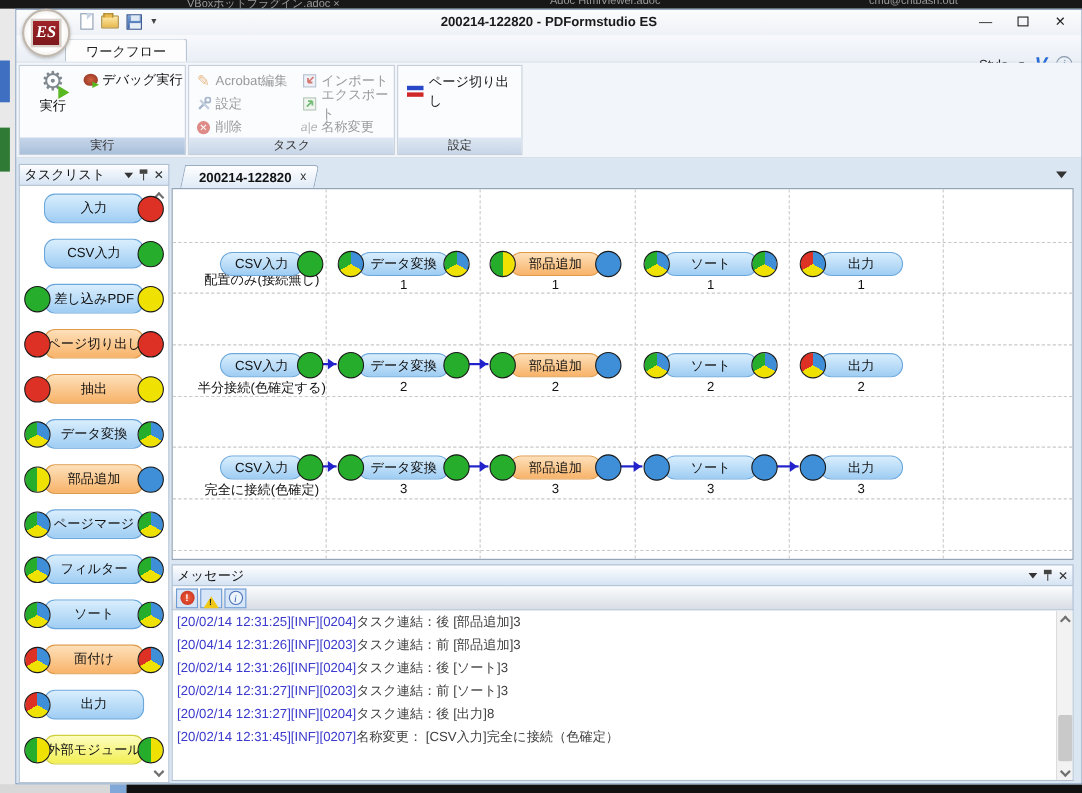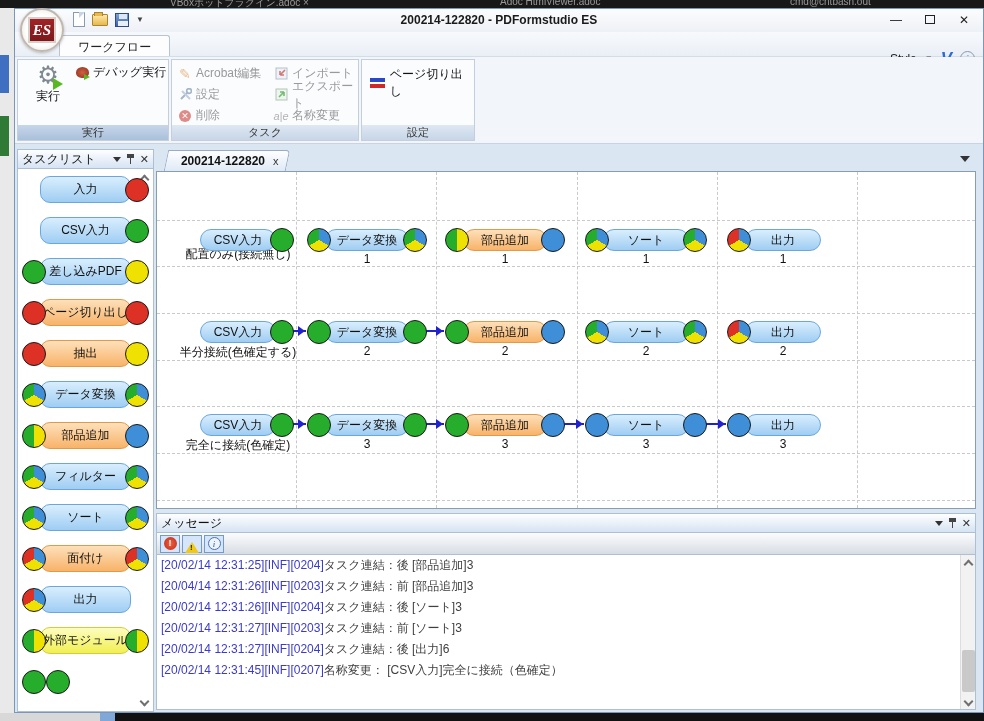--- a/index.html
+++ b/index.html
@@ -328,20 +328,25 @@
                 <span class="pill pill-blue">データ変換</span>
                 <span class="conn c-pie-gby"></span>
               </div>
               <div class="sb-item">
                 <span class="conn c-half-gy"></span>
                 <span class="pill pill-orange">部品追加</span>
                 <span class="conn c-blue"></span>
               </div>
               <div class="sb-item">
                 <span class="conn c-pie-gby"></span>
+                <span class="pill pill-blue">ページマージ</span>
+                <span class="conn c-pie-gby"></span>
+              </div>
+              <div class="sb-item">
+                <span class="conn c-pie-gby"></span>
                 <span class="pill pill-blue">フィルター</span>
                 <span class="conn c-pie-gby"></span>
               </div>
               <div class="sb-item">
                 <span class="conn c-pie-gby"></span>
                 <span class="pill pill-blue">ソート</span>
                 <span class="conn c-pie-gby"></span>
               </div>
               <div class="sb-item">
                 <span class="conn c-pie-rby"></span>
@@ -531,21 +536,21 @@
             <span class="mbtn">
                 <span class="ic-info">i</span>
               </span>
           </div>
           <div class="msg-body">
             <div id="log-list">
                 <div class="log-line"><span class="pfx">[20/02/14 12:31:25][INF][0204]</span><span class="txt">タスク連結：後 [部品追加]3</span></div>
                 <div class="log-line"><span class="pfx">[20/04/14 12:31:26][INF][0203]</span><span class="txt">タスク連結：前 [部品追加]3</span></div>
                 <div class="log-line"><span class="pfx">[20/02/14 12:31:26][INF][0204]</span><span class="txt">タスク連結：後 [ソート]3</span></div>
                 <div class="log-line"><span class="pfx">[20/02/14 12:31:27][INF][0203]</span><span class="txt">タスク連結：前 [ソート]3</span></div>
-                <div class="log-line"><span class="pfx">[20/02/14 12:31:27][INF][0204]</span><span class="txt">タスク連結：後 [出力]6</span></div>
+                <div class="log-line"><span class="pfx">[20/02/14 12:31:27][INF][0204]</span><span class="txt">タスク連結：後 [出力]8</span></div>
                 <div class="log-line"><span class="pfx">[20/02/14 12:31:45][INF][0207]</span><span class="txt">名称変更： [CSV入力]完全に接続（色確定）</span></div>
               </div>
             <div class="vscroll">
               <span class="sa" style="top:0">
                   <i class="chev up"></i>
                 </span>
               <span class="sa" style="bottom:0">
                   <i class="chev dn"></i>
                 </span>
               <i class="thumb" style="top:62%;height:42px"></i>

